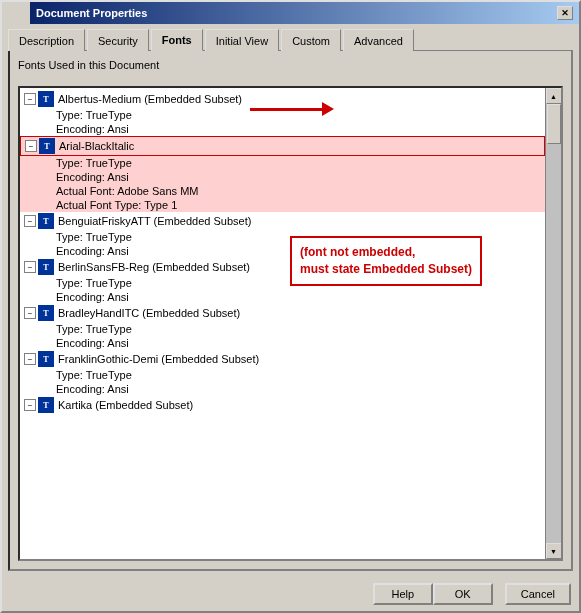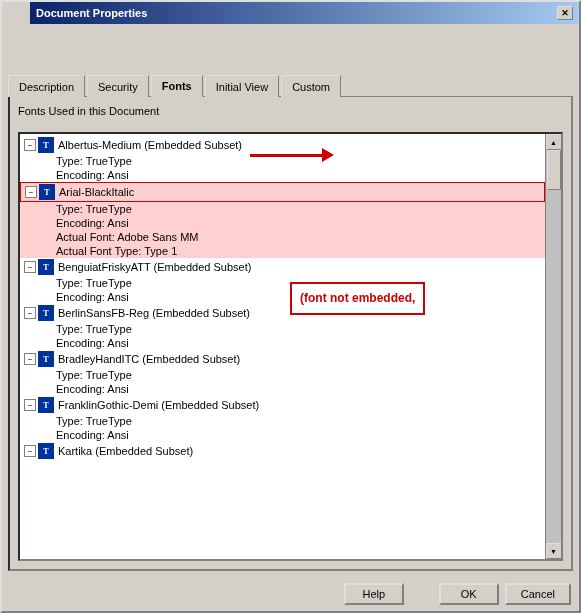--- a/index.html
+++ b/index.html
@@ -72,21 +72,20 @@
       border-bottom: none;
       border-top-color: #dfdfdf;
       border-left-color: #dfdfdf;
       cursor: pointer;
       font-size: 11px;
       position: relative;
       bottom: -1px;
       height: 22px;
       display: flex;
       align-items: center;
-      margin-top: 46px;
     }
 
     .tab.active {
       background: #d4d0c8;
       border-bottom: 1px solid #d4d0c8;
       z-index: 2;
       font-weight: bold;
     }
 
     .tab-content {
@@ -259,22 +258,21 @@
       border-bottom-color: #808080;
       border-right-color: #808080;
       font-size: 11px;
       cursor: pointer;
       min-width: 60px;
       text-align: center;
     }
 
     .btn-group {
       display: flex;
-      gap: 6px;
-      margin-left: 35px;
+      gap: 12px;
     }
   </style>
 </head>
 <body>
 
 <div class="window">
 
   <div class="title-bar">
     <span class="title-bar-text">Document Properties</span>
     <div class="title-bar-close">✕</div>
@@ -289,20 +287,23 @@
     </div>
     <div class="tab active">
       <span>Fonts</span>
     </div>
     <div class="tab">
       <span>Initial View</span>
     </div>
     <div class="tab">
       <span>Custom</span>
     </div>
+    <div class="tab">
+      <span>Advanced</span>
+    </div>
   </div>
 
   <div class="tab-content">
     <div class="section-label">Fonts Used in this Document</div>
 
     <div class="fonts-container">
       <div class="fonts-list">
 
         <div class="font-group">
           <div class="font-entry">
@@ -384,20 +385,21 @@
         <div class="scrollbar-btn">▼</div>
       </div>
 
       <div style="position:absolute; top:14px; left:230px; display:flex; align-items:center;">
         <div style="width:72px; height:3px; background:#cc0000;"></div>
         <div style="width:0;height:0;border-top:7px solid transparent;border-bottom:7px solid transparent;border-right:12px solid #cc0000; transform:rotate(180deg);"></div>
       </div>
 
       <div class="annotation-box">
         <div>(font not embedded,</div>
+        <div>must state Embedded Subset)</div>
       </div>
 
     </div>
   </div>
 
   <div class="bottom-bar">
     <button class="btn">Help</button>
     <div class="btn-group">
       <button class="btn">OK</button>
       <button class="btn">Cancel</button>

